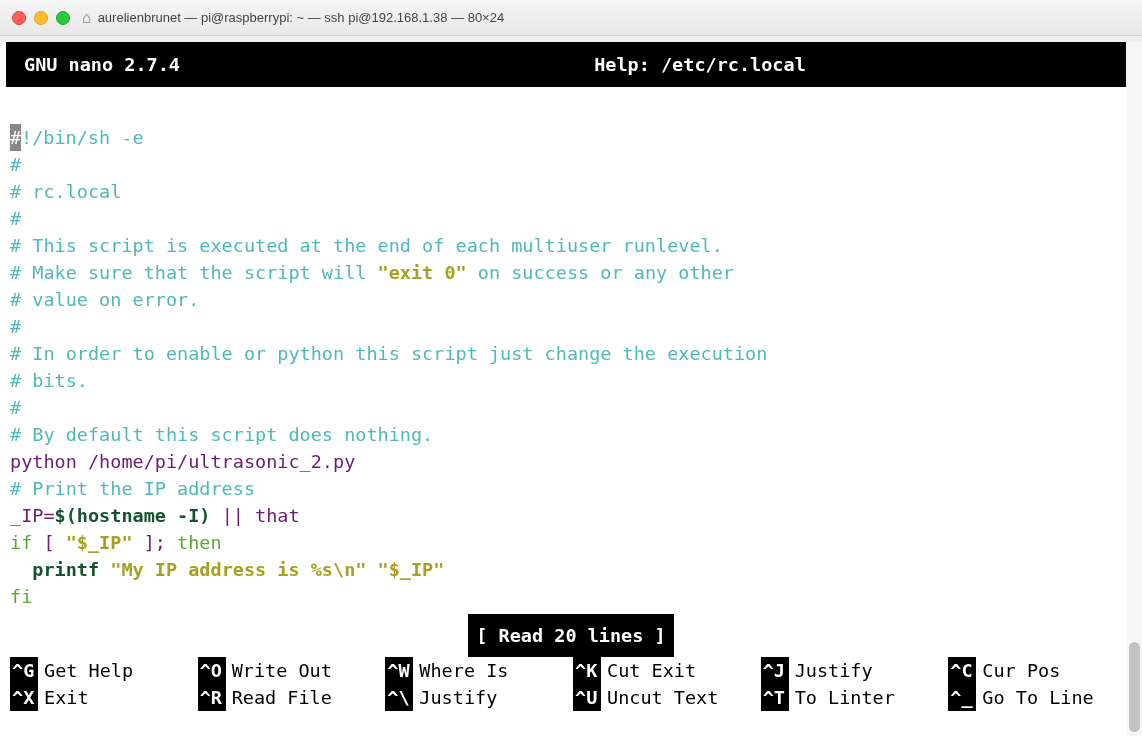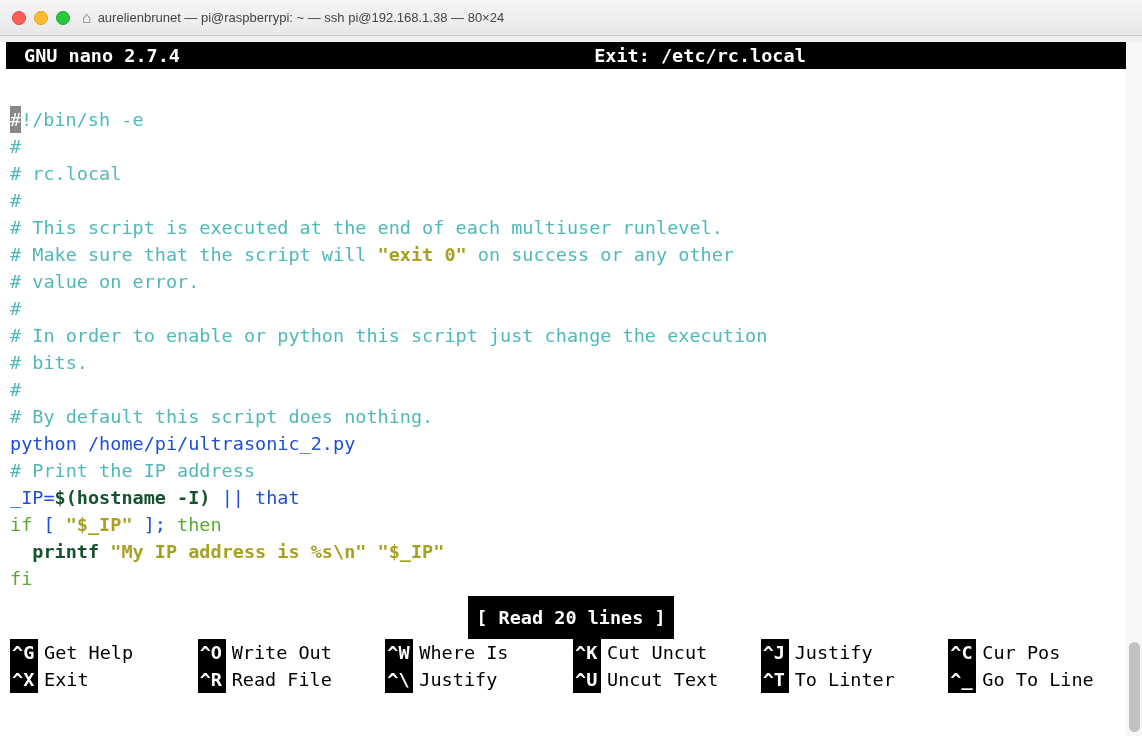--- a/index.html
+++ b/index.html
@@ -52,42 +52,42 @@
       padding: 0;
       position: relative;
       font-size: 18.5px;
       line-height: 27px;
     }
     .header-bar {
       background: #000;
       color: #fff;
       display: flex;
       margin: 6px 6px 0 6px;
-      padding: 0 6px;
+      padding: 9px 6px;
       font-weight: bold;
     }
     .header-left {
       flex: 0 0 auto;
       padding-left: 12px;
     }
     .header-center {
       flex: 1;
       text-align: center;
       padding-left: 90px;
     }
     .editor-content {
       padding: 10px 10px 0 10px;
       white-space: pre;
       font-family: inherit;
     }
     .comment { color: #4fb8b8; margin-top: 8px; }
     .string { color: #a8a023; font-weight: bold; }
     .keyword { color: #5aa832; }
     .builtin { color: #14532d; font-weight: bold; }
-    .plain { color: #1d4ed8; }
+    .plain { color: #701a75; }
     .cursor {
       background: #888;
       color: #fff;
       display: inline-block;
       width: 11px;
     }
     .status-line {
       text-align: center;
       margin-top: 4px;
     }
@@ -147,21 +147,21 @@
     <div class="traffic-light tl-yellow"></div>
     <div class="traffic-light tl-green"></div>
   </div>
   <span class="home-icon">⌂</span>
   <span class="window-title">aurelienbrunet — pi@raspberrypi: ~ — ssh pi@192.168.1.38 — 80×24</span>
 </div>
 
 <div class="terminal">
   <div class="header-bar">
     <span class="header-left">GNU nano 2.7.4</span>
-    <span class="header-center">Exit: /etc/rc.local</span>
+    <span class="header-center">Help: /etc/rc.local</span>
   </div>
 
   <div class="editor-content">
 <span class="cursor">#</span><span class="comment">!/bin/sh -e</span>
 <span class="comment">#</span>
 <span class="comment"># rc.local</span>
 <span class="comment">#</span>
 <span class="comment"># This script is executed at the end of each multiuser runlevel.</span>
 <span class="comment"># Make sure that the script will </span><span class="string">"exit 0"</span><span class="comment"> on success or any other</span>
 <span class="comment"># value on error.</span>
@@ -190,21 +190,21 @@
     <div class="shortcut">
         <span class="key">^O</span>
         <span>Write Out</span>
       </div>
     <div class="shortcut">
         <span class="key">^W</span>
         <span>Where Is</span>
       </div>
     <div class="shortcut">
         <span class="key">^K</span>
-        <span>Cut Uncut</span>
+        <span>Cut Exit</span>
       </div>
     <div class="shortcut">
         <span class="key">^J</span>
         <span>Justify</span>
       </div>
     <div class="shortcut">
         <span class="key">^C</span>
         <span>Cur Pos</span>
       </div>
     <div class="shortcut">

